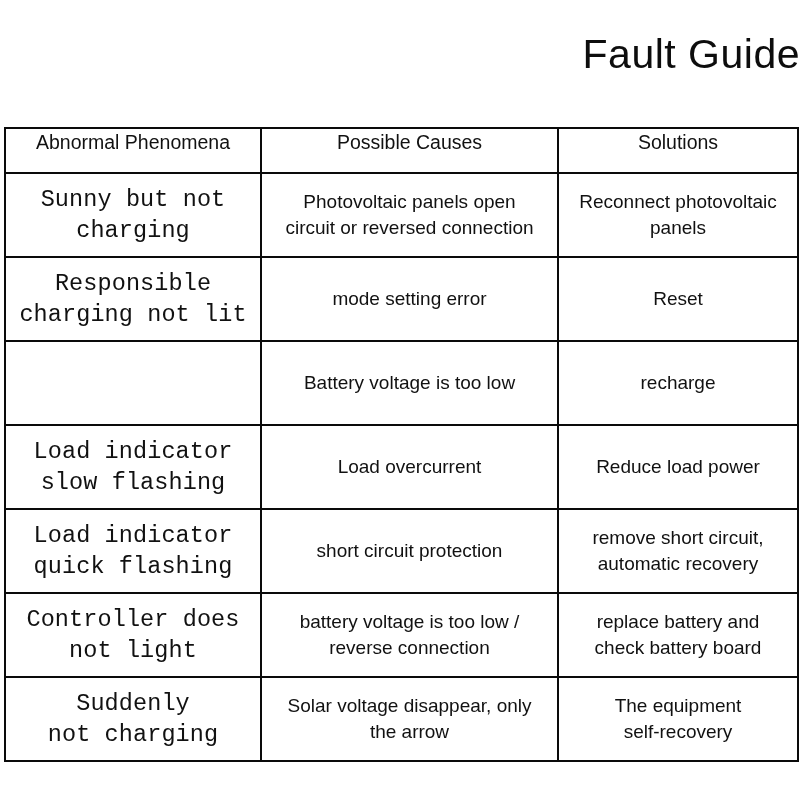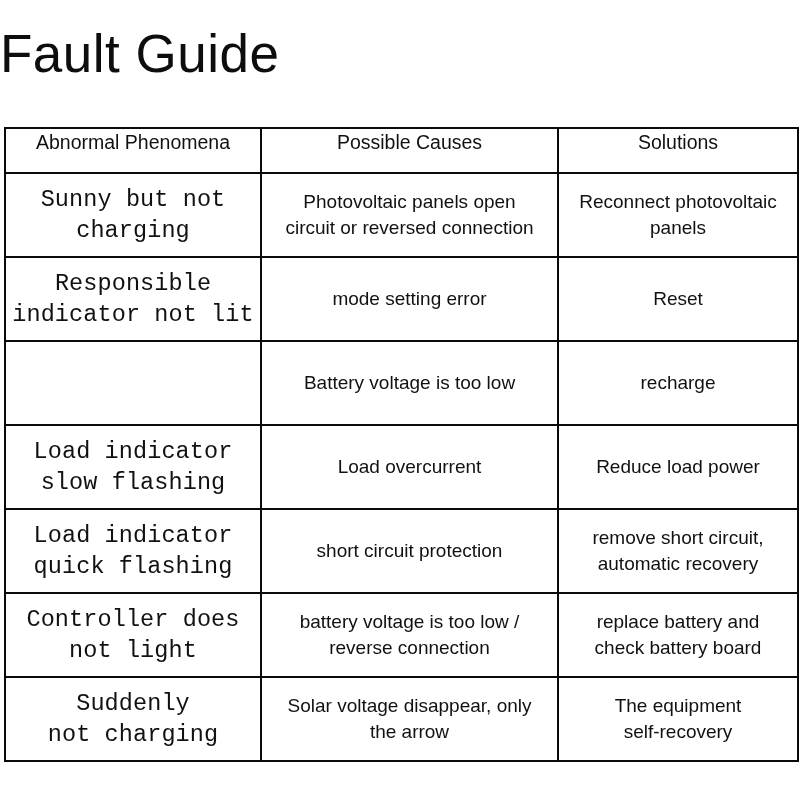--- a/index.html
+++ b/index.html
@@ -24,22 +24,22 @@
     background: #ffffff;
     box-sizing: border-box;
   }
 
   
   .title {
     position: absolute;
     left: 0;
     top: 23px;
     width: 800px;
-    text-align: left;
-    font-size: 53px;
+    text-align: right;
+    font-size: 41px;
     font-weight: 400;
     line-height: 62px;
     letter-spacing: 0.5px;
     color: #0d0d0d;
     white-space: nowrap;
   }
 
   
   .table-wrap {
     position: absolute;
@@ -139,21 +139,21 @@
           </td>
           <td class="col-solution">
             <span class="cell-line">Reconnect photovoltaic</span>
             <span class="cell-line">panels</span>
           </td>
         </tr>
 
         <tr class="body-row">
           <td class="col-phenomena">
             <span class="cell-line">Responsible</span>
-            <span class="cell-line">indicator not lit</span>
+            <span class="cell-line">charging not lit</span>
           </td>
           <td class="col-cause">
             <span class="cell-line">mode setting error</span>
           </td>
           <td class="col-solution">
             <span class="cell-line">Reset</span>
           </td>
         </tr>
 
         <tr class="body-row">

